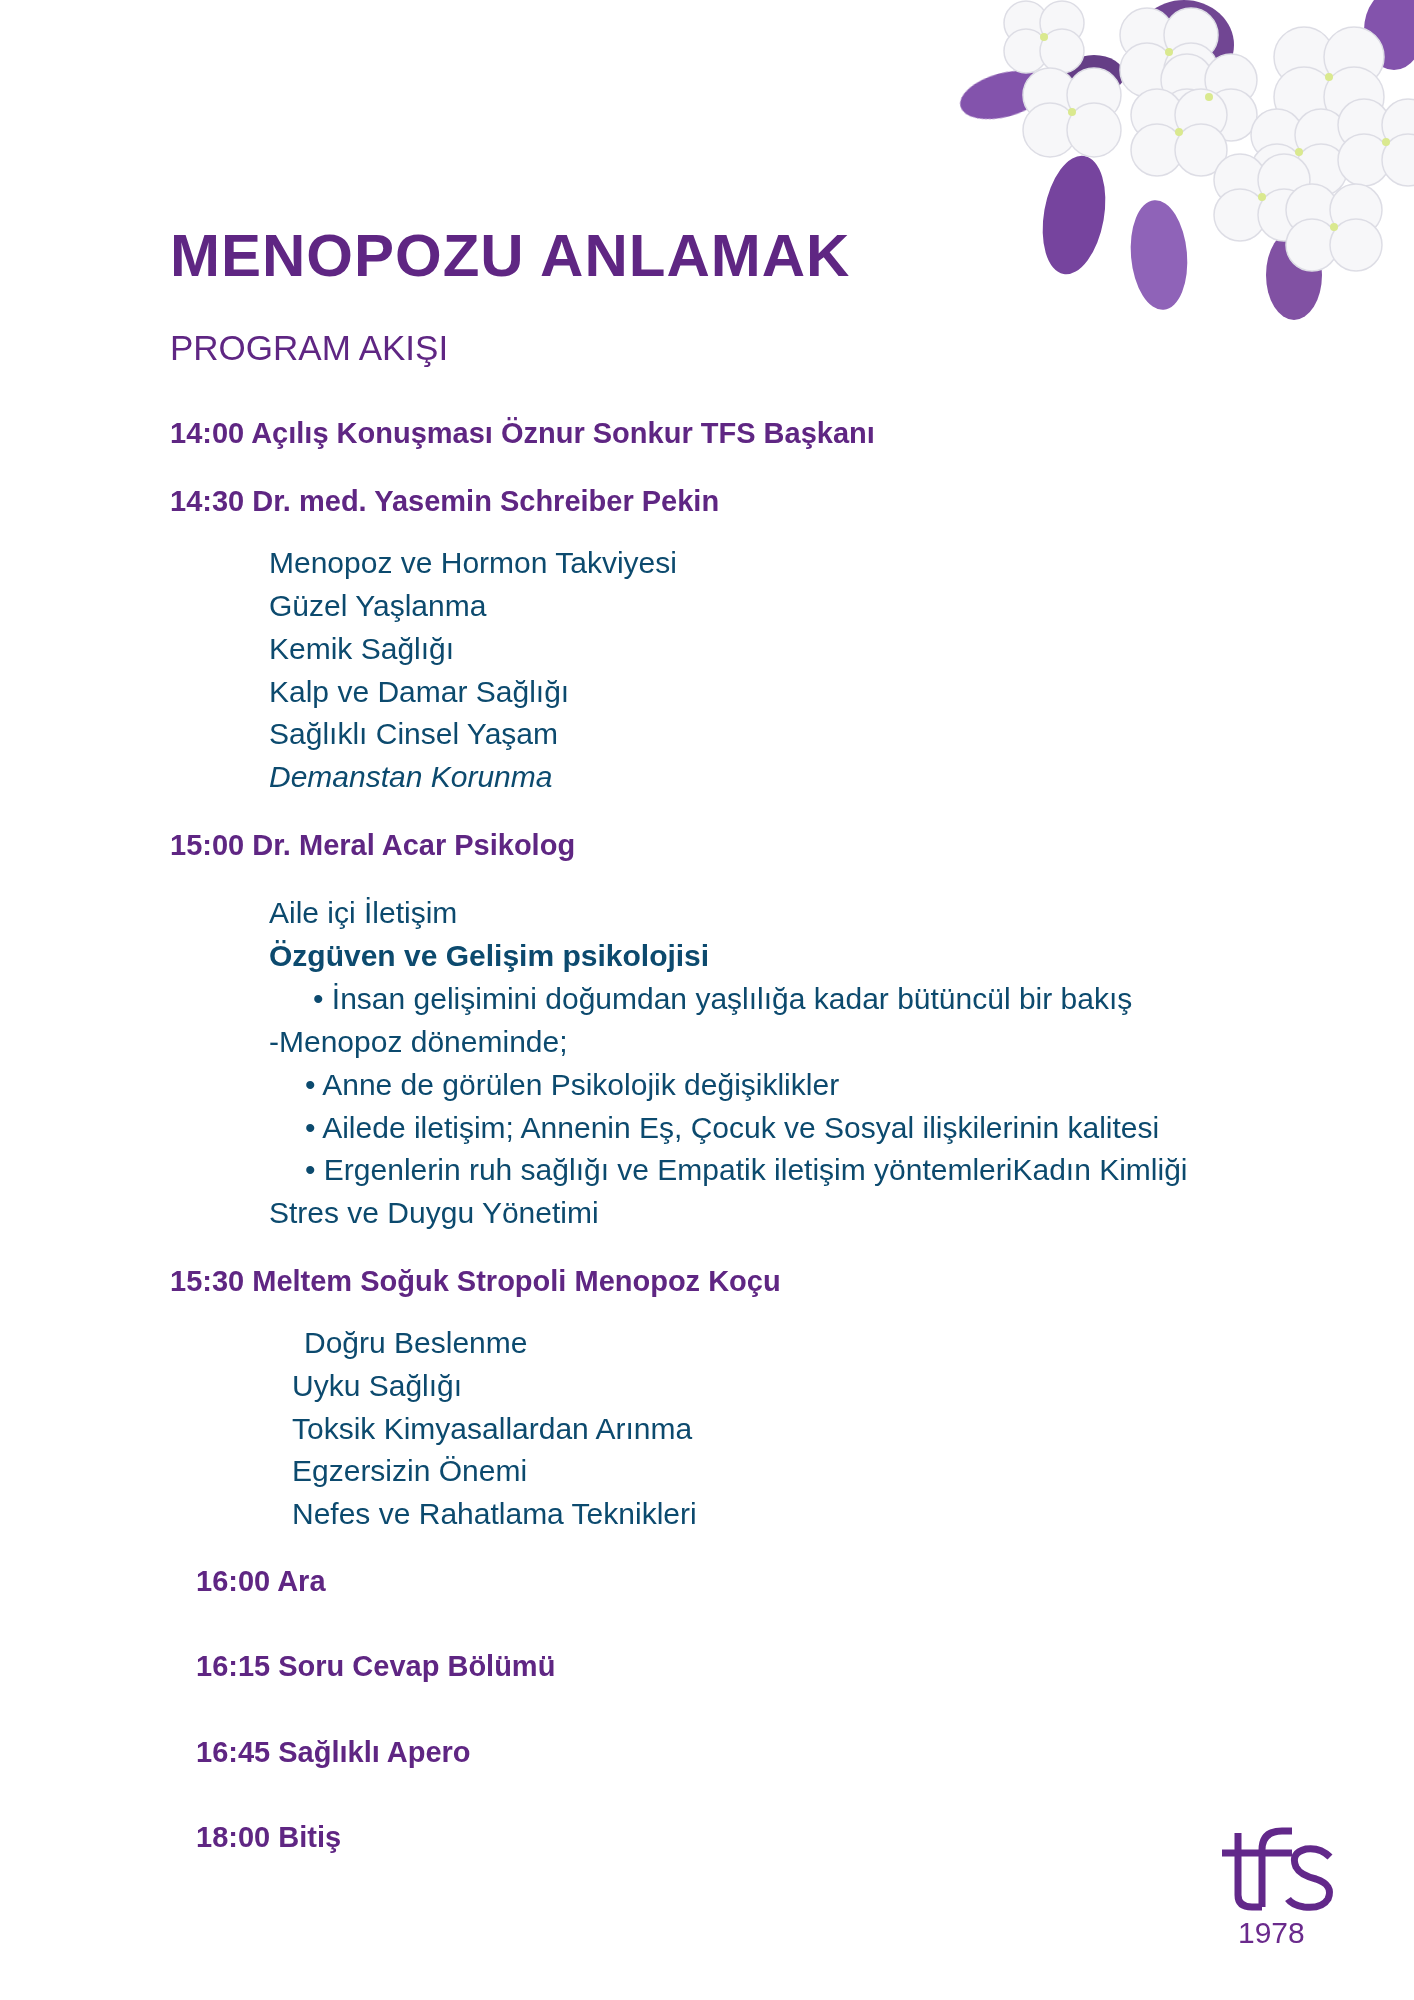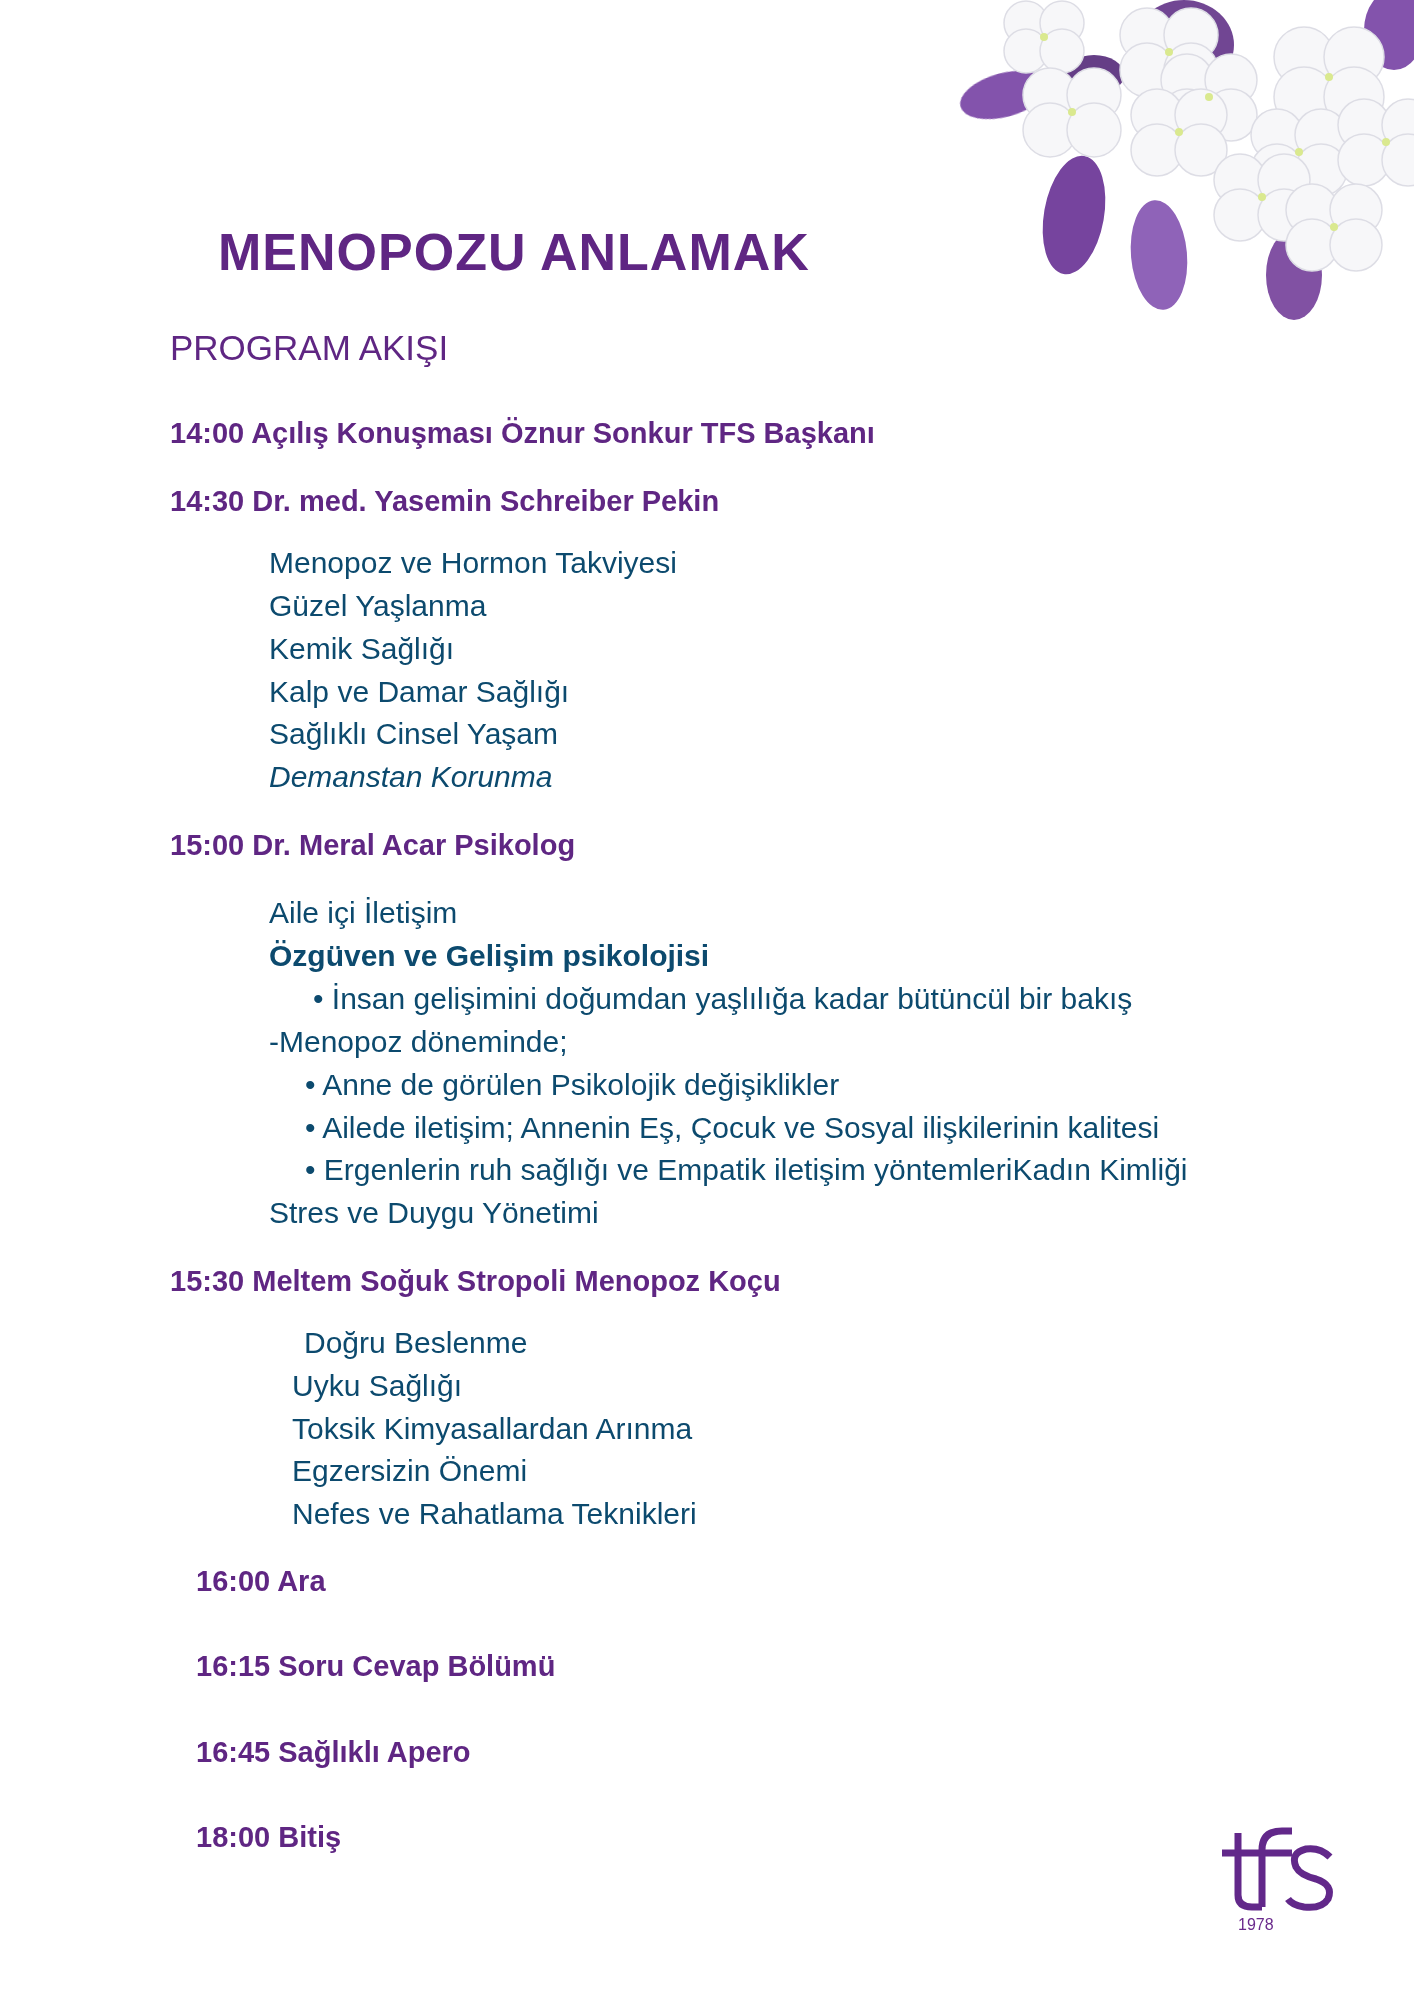--- a/index.html
+++ b/index.html
@@ -1,25 +1,25 @@
 <!DOCTYPE html>
 <html><head>
 <meta charset="utf-8">
 <style>
   html, body { margin:0; padding:0; background:#ffffff; }
   body { width:1414px; height:2000px; position:relative; overflow:hidden;
          font-family:"Liberation Sans", sans-serif; color:#5f2683; }
   .abs { position:absolute; white-space:nowrap; }
-  .title { left:170px; top:226px; font-size:52px; font-weight:bold; letter-spacing:1px; line-height:1;margin-left:48px; }
+  .title { left:170px; top:226px; font-size:60px; font-weight:bold; letter-spacing:1px; line-height:1; }
   .subtitle { left:170px; top:330px; font-size:35px; font-weight:normal; line-height:1; }
   .slot { font-size:29px; font-weight:bold; line-height:1; transform:translateY(-50%); }
   .item { font-size:30px; font-weight:normal; line-height:1; transform:translateY(-50%); color:#0c4a6e; }
   .flowers { position:absolute; right:0; top:0; width:470px; height:330px; }
   .logo { position:absolute; left:1200px; top:1795px; width:150px; height:160px; }
-  .logo-year { position:absolute; left:1238px; top:1916px; font-size:16px; color:#6a2a8c; }
+  .logo-year { position:absolute; left:1238px; top:1916px; font-size:30px; color:#6a2a8c; }
 </style>
 </head>
 <body>
 
 <svg class="flowers" viewBox="0 0 470 330">
   <g opacity="0.95">
 
     <g fill="#7d4aa8">
       <ellipse cx="60" cy="95" rx="45" ry="22" transform="rotate(-15 60 95)"></ellipse>
       <ellipse cx="130" cy="215" rx="30" ry="60" transform="rotate(10 130 215)" fill="#6f3a99"></ellipse>

